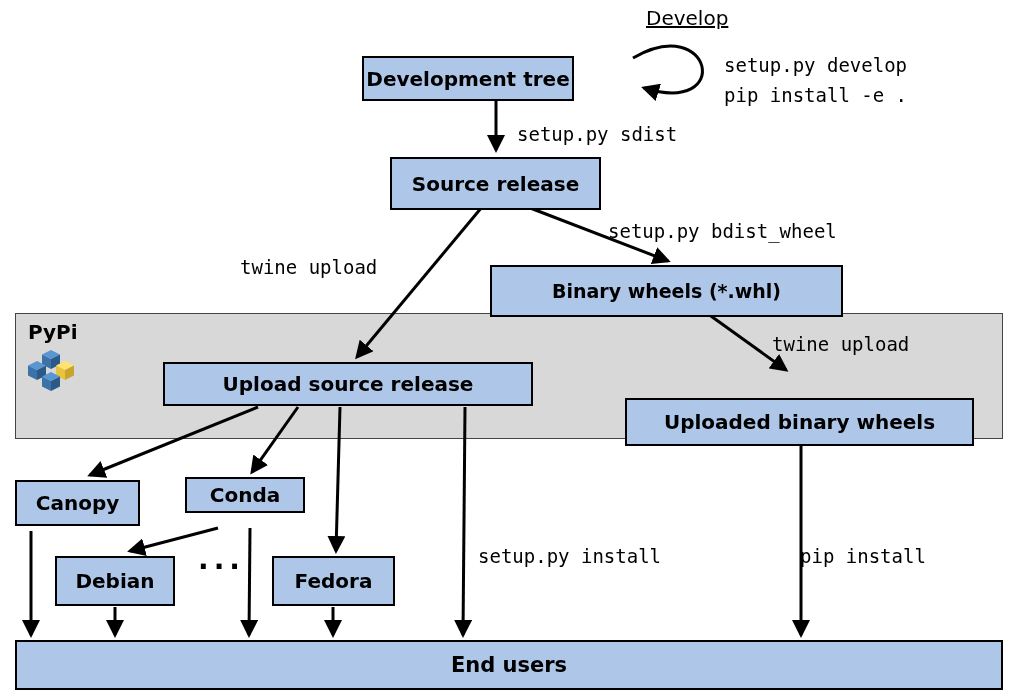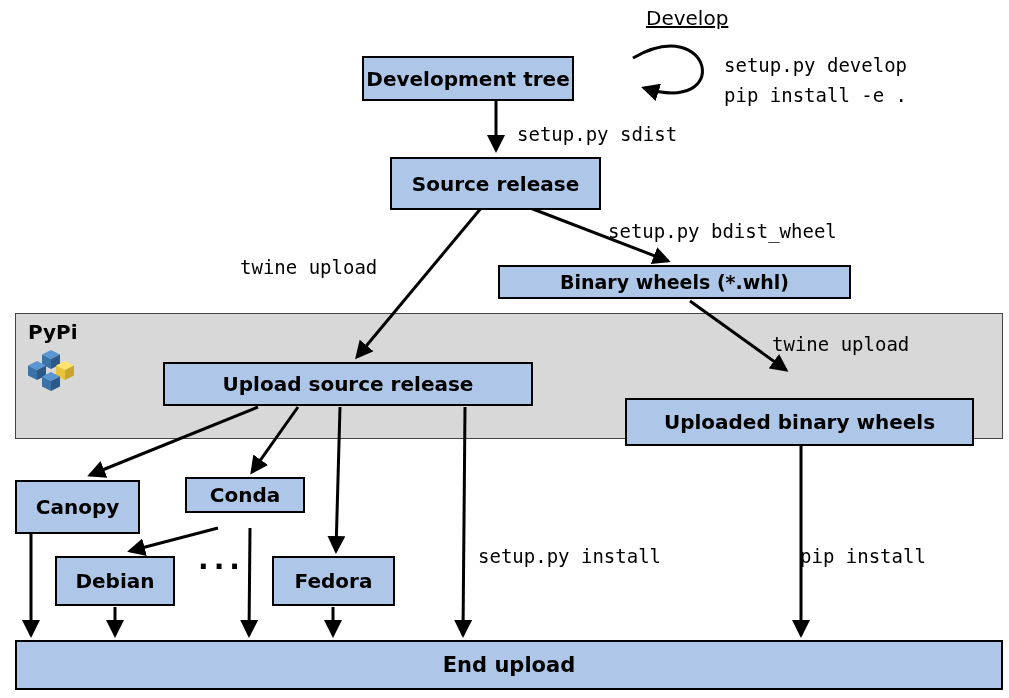--- a/index.html
+++ b/index.html
@@ -46,24 +46,24 @@
   }
   .slabel{
     position:absolute;
     font-size:20px;
     white-space:pre;
     z-index:4;
     text-decoration:underline;
   }
   #dev-tree       {left:362px; top:44px;  width:212px; height:45px;margin-top:12px;}
   #source-release {left:390px; top:157px; width:211px; height:53px;}
-  #binary-wheels  {left:490px; top:265px; width:353px; height:34px; font-size:19px;margin-left:8px;}
+  #binary-wheels  {left:490px; top:265px; width:353px; height:52px; font-size:19px;}
   #upload-source  {left:163px; top:362px; width:370px; height:44px;text-align:center;}
   #uploaded-binary{left:625px; top:374px; width:349px; height:48px;margin-top:24px;}
-  #canopy         {left:15px;  top:480px; width:125px; height:54px;}
+  #canopy         {left:15px;  top:480px; width:125px; height:46px;}
   #conda          {left:185px; top:477px; width:120px; height:36px;}
   #debian         {left:55px;  top:556px; width:120px; height:50px;}
   #fedora         {left:272px; top:556px; width:123px; height:50px;}
   #end-users      {left:15px;  top:640px; width:988px; height:50px; font-size:21px;}
 
   #lbl-develop        {left:646px; top:6px;}
   #lbl-setup-develop  {left:724px; top:54px;}
   #lbl-pip-editable   {left:724px; top:84px;}
   #lbl-setup-sdist    {left:517px; top:123px;}
   #lbl-setup-bdist    {left:608px; top:220px;}
@@ -137,21 +137,21 @@
 
   <div class="box" id="dev-tree">Development tree</div>
   <div class="box" id="source-release">Source release</div>
   <div class="box" id="binary-wheels">Binary wheels (*.whl)</div>
   <div class="box" id="upload-source">Upload source release</div>
   <div class="box" id="uploaded-binary">Uploaded binary wheels</div>
   <div class="box" id="canopy">Canopy</div>
   <div class="box" id="conda">Conda</div>
   <div class="box" id="debian">Debian</div>
   <div class="box" id="fedora">Fedora</div>
-  <div class="box" id="end-users">End upload</div>
+  <div class="box" id="end-users">End users</div>
 
   <div class="slabel" id="lbl-develop">Develop</div>
   <div class="mlabel" id="lbl-setup-develop">setup.py develop</div>
   <div class="mlabel" id="lbl-pip-editable">pip install -e .</div>
   <div class="mlabel" id="lbl-setup-sdist">setup.py sdist</div>
   <div class="mlabel" id="lbl-setup-bdist">setup.py bdist_wheel</div>
   <div class="mlabel" id="lbl-twine-left">twine upload</div>
   <div class="mlabel" id="lbl-twine-right">twine upload</div>
   <div class="mlabel" id="lbl-setup-install">setup.py install</div>
   <div class="mlabel" id="lbl-pip-install">pip install</div>

